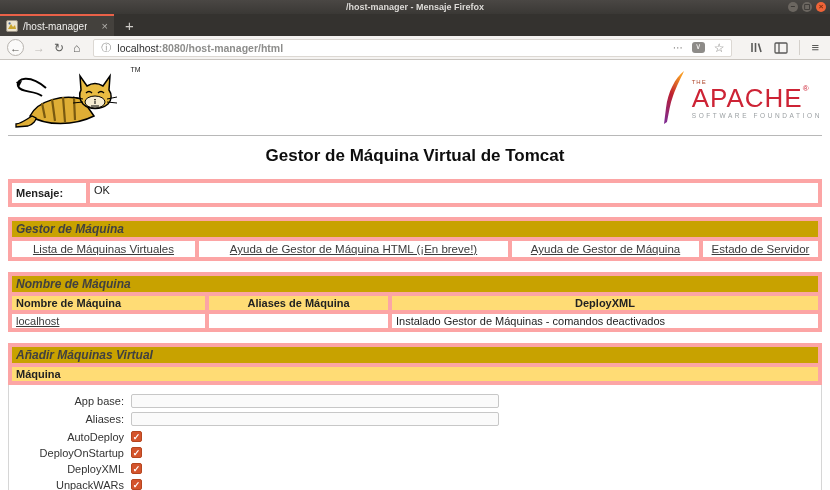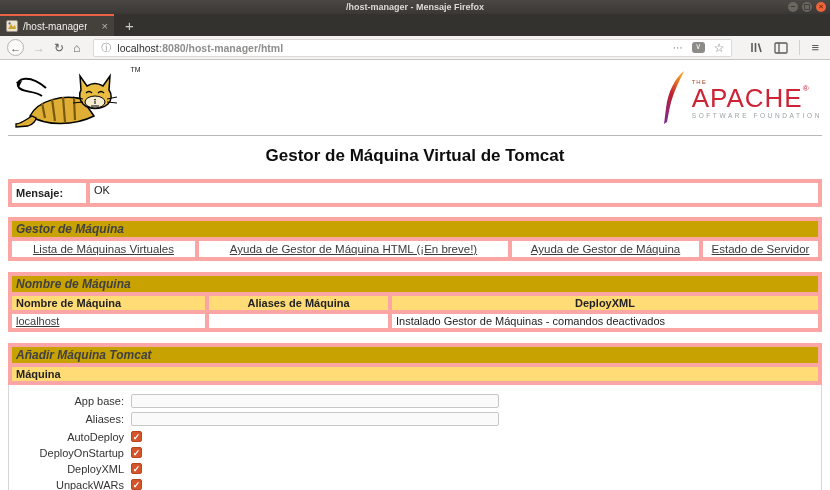--- a/index.html
+++ b/index.html
@@ -258,21 +258,21 @@
       </td>
       <td></td>
       <td>Instalado Gestor de Máquinas - comandos deactivados</td>
     </tr>
   </tbody>
     </table>
 
   <table style="margin-bottom:0;">
     <tbody>
         <tr class="section-title">
-      <td>Añadir Máquina Tomcat</td>
+      <td>Añadir Máquinas Virtual</td>
     </tr>
     <tr class="cols-row">
       <td style="text-align:left;">Máquina</td>
     </tr>
   </tbody>
     </table>
   <div class="form-area">
     <div class="form-row">
       <span class="form-label">App base:</span>
       <input class="txt w-long" type="text" value="" style="">

